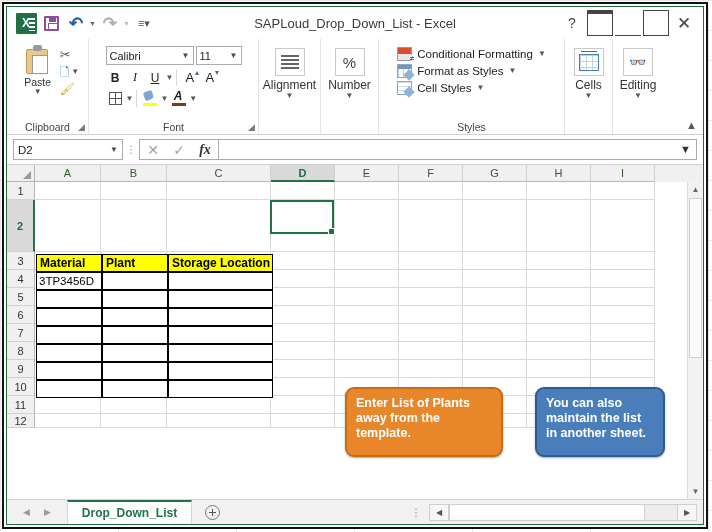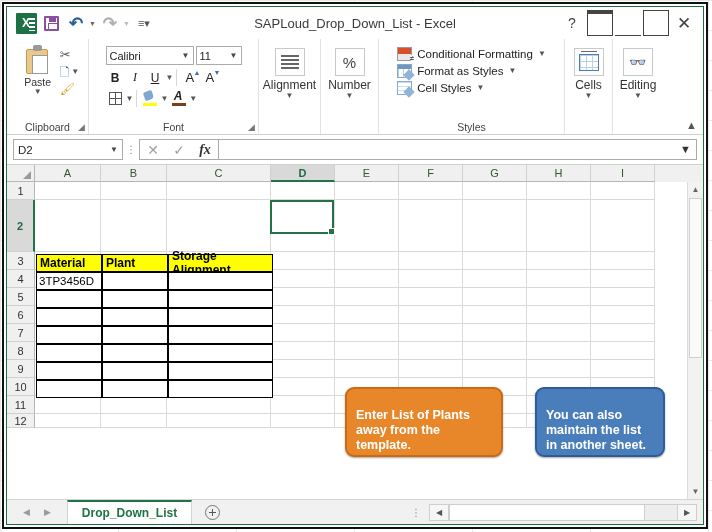--- a/index.html
+++ b/index.html
@@ -332,21 +332,21 @@
   .tbl-cell {
     background:#fff;border:1px solid #000;
     font-size:11.5px;color:#000;
     display:flex;align-items:center;padding-left:2px;
   }
 
   
   .callout {
     position:absolute; border-radius:9px;
     color:#fff; font-weight:bold; font-size:12.5px; line-height:15px;
-    padding:19px 9px;
+    padding:7px 9px;
     box-shadow:0 1px 2px rgba(0,0,0,.35);
   }
   .callout.orange { background:#e8862a; border:2px solid #c96a14; }
   .callout.blue   { background:#4a7ebb; border:2px solid #2e5c94; }
 
   
   .vscroll {
     position:absolute; right:0; top:17px; bottom:0; width:16px;
     background:#f2f2f2; border-left:1px solid #dcdcdc;
   }
@@ -765,21 +765,21 @@
             <div class="cell" style="width: 64px; flex: 0 0 64px;"></div>
           </div>
         </div>
 
 
     <div class="ov selbox" style="left:263px; top:35px; width:64px; height:34px;"></div>
 
     <div id="tbl">
           <div class="ov tbl-hdr" style="left: 29px; top: 89px; width: 66px; height: 18px;">Material</div>
           <div class="ov tbl-hdr" style="left: 95px; top: 89px; width: 66px; height: 18px;">Plant</div>
-          <div class="ov tbl-hdr" style="left: 161px; top: 89px; width: 105px; height: 18px;">Storage Alignment</div>
+          <div class="ov tbl-hdr" style="left: 161px; top: 89px; width: 105px; height: 18px;">Storage Location</div>
           <div class="ov tbl-cell" style="left: 29px; top: 107px; width: 66px; height: 18px;">3TP3456D</div>
           <div class="ov tbl-cell" style="left: 95px; top: 107px; width: 66px; height: 18px;"></div>
           <div class="ov tbl-cell" style="left: 161px; top: 107px; width: 105px; height: 18px;"></div>
           <div class="ov tbl-cell" style="left: 29px; top: 125px; width: 66px; height: 18px;"></div>
           <div class="ov tbl-cell" style="left: 95px; top: 125px; width: 66px; height: 18px;"></div>
           <div class="ov tbl-cell" style="left: 161px; top: 125px; width: 105px; height: 18px;"></div>
           <div class="ov tbl-cell" style="left: 29px; top: 143px; width: 66px; height: 18px;"></div>
           <div class="ov tbl-cell" style="left: 95px; top: 143px; width: 66px; height: 18px;"></div>
           <div class="ov tbl-cell" style="left: 161px; top: 143px; width: 105px; height: 18px;"></div>
           <div class="ov tbl-cell" style="left: 29px; top: 161px; width: 66px; height: 18px;"></div>

